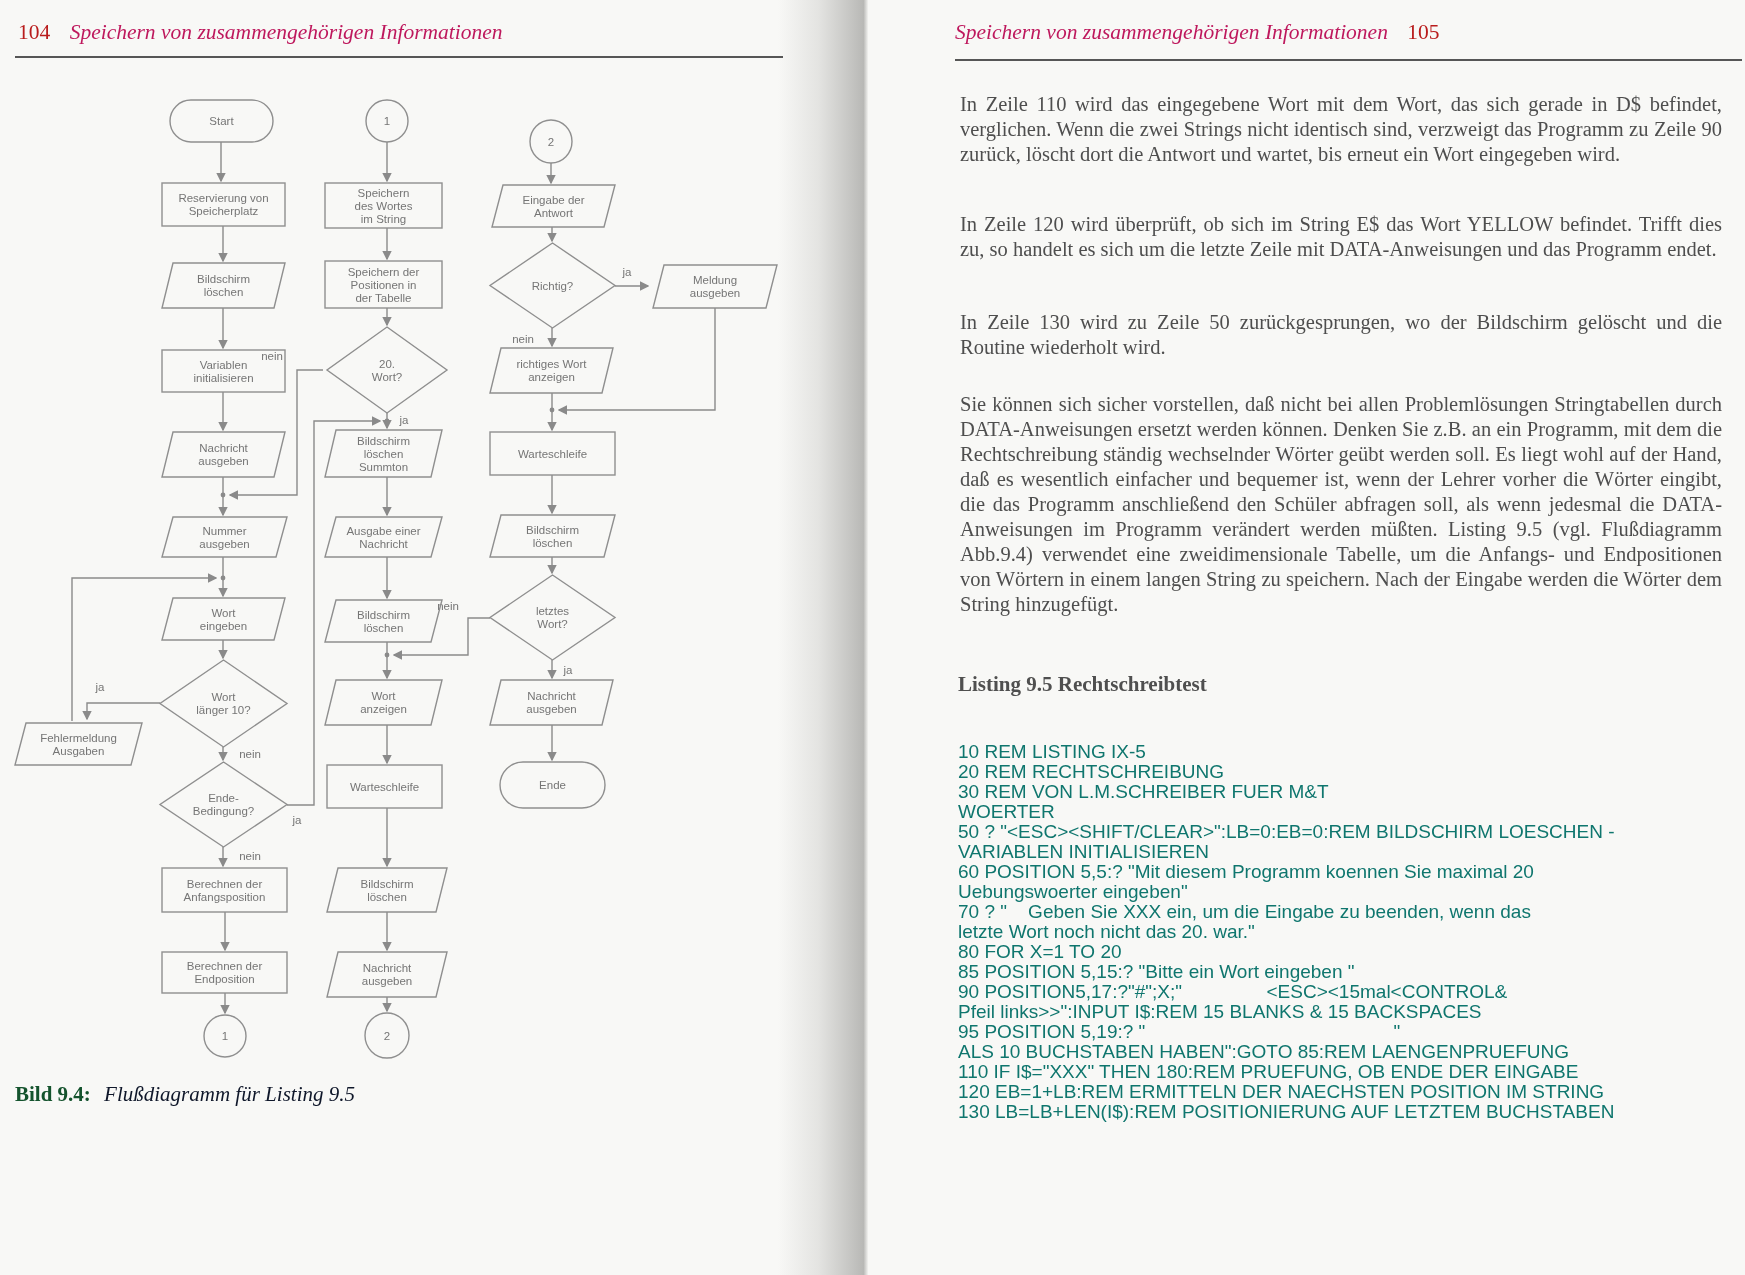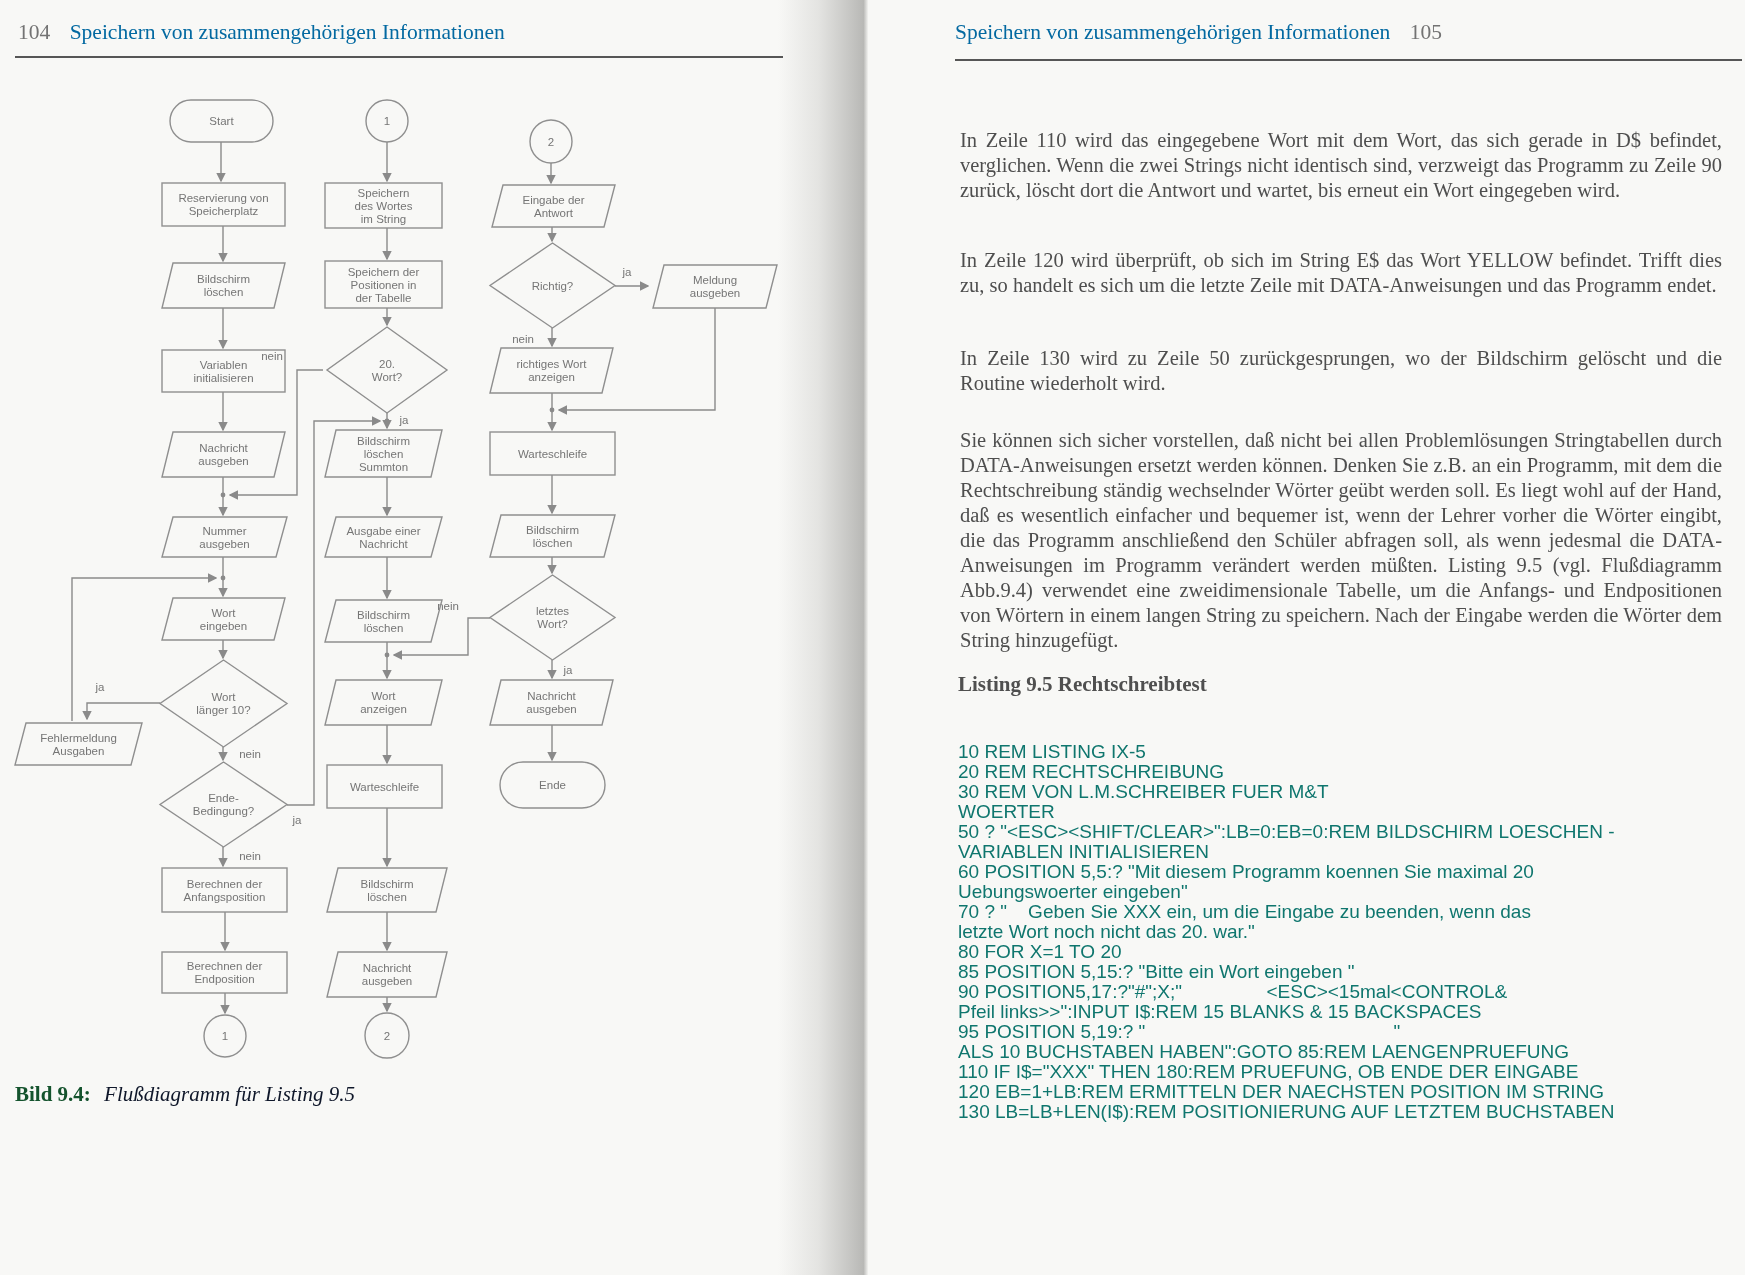--- a/index.html
+++ b/index.html
@@ -2,35 +2,35 @@
 <html><head>
 <meta charset="utf-8">
 <style>
   html,body{margin:0;padding:0;background:#e9e9e7;}
   .spread{position:relative;width:1745px;height:1275px;background:#f8f8f6;overflow:hidden;
           font-family:"Liberation Serif", serif;}
   .gutter{position:absolute;left:778px;top:0;width:90px;height:1275px;
           background:linear-gradient(90deg, rgba(175,175,172,0) 0%, rgba(175,175,172,0.28) 45%,
                      rgba(160,160,157,0.55) 78%, rgba(150,150,147,0.65) 95%, rgba(175,175,172,0.08) 100%);}
   .hdr{position:absolute;top:20px;font-size:21.5px;color:#5c5c5c;white-space:nowrap;}
-  .hdr .pnum{font-style:normal;color:#737373;}
-  .hdr .ptitle{color:#0369a1;}
+  .hdr .pnum{font-style:normal;color:#b91c1c;}
+  .hdr .ptitle{font-style:italic;color:#be185d;}
   .hdr-left{left:18px;}
   .hdr-left .ptitle{margin-left:14px;}
   .hdr-right{left:955px;width:785px;text-align:left;}
   .hdr-right .pnum{margin-left:14px;}
   .rule{position:absolute;height:2px;background:#565656;}
   .rule-left{left:15px;top:56px;width:768px;}
   .rule-right{left:955px;top:59px;width:787px;}
   .flowchart-svg{position:absolute;left:0;top:0;width:870px;height:1080px;}
   .caption{position:absolute;left:15px;top:1082px;font-size:21px;color:#575757;white-space:nowrap;}
   .caption .cap-label{font-weight:bold;color:#14532d;}
   .caption .cap-text{font-style:italic;margin-left:8px;color:#0f172a;}
   .bodyp{position:absolute;left:960px;width:762px;font-size:20.5px;line-height:25px;
-         color:#4e4e4e;text-align:justify;margin-top:36px;}
+         color:#4e4e4e;text-align:justify;}
   .p1{top:92px;} .p2{top:212px;} .p3{top:310px;} .p4{top:392px;}
   .listing-heading{position:absolute;left:958px;top:672px;font-size:21px;font-weight:bold;color:#4f4f4f;}
   .code{position:absolute;left:958px;top:742px;width:782px;
         font-family:Liberation Sans, sans-serif;font-size:19px;line-height:20px;
         color:#0f766e;}
   .code-line{white-space:pre;height:20px;}
   
   .fc-shape{fill:none;stroke:#8f8f8f;stroke-width:1.4px;}
   .fc-edge{fill:none;stroke:#8a8a8a;stroke-width:1.4px;}
   .fc-text{font-family:"Liberation Sans", sans-serif;font-size:11.5px;fill:#757575;}

